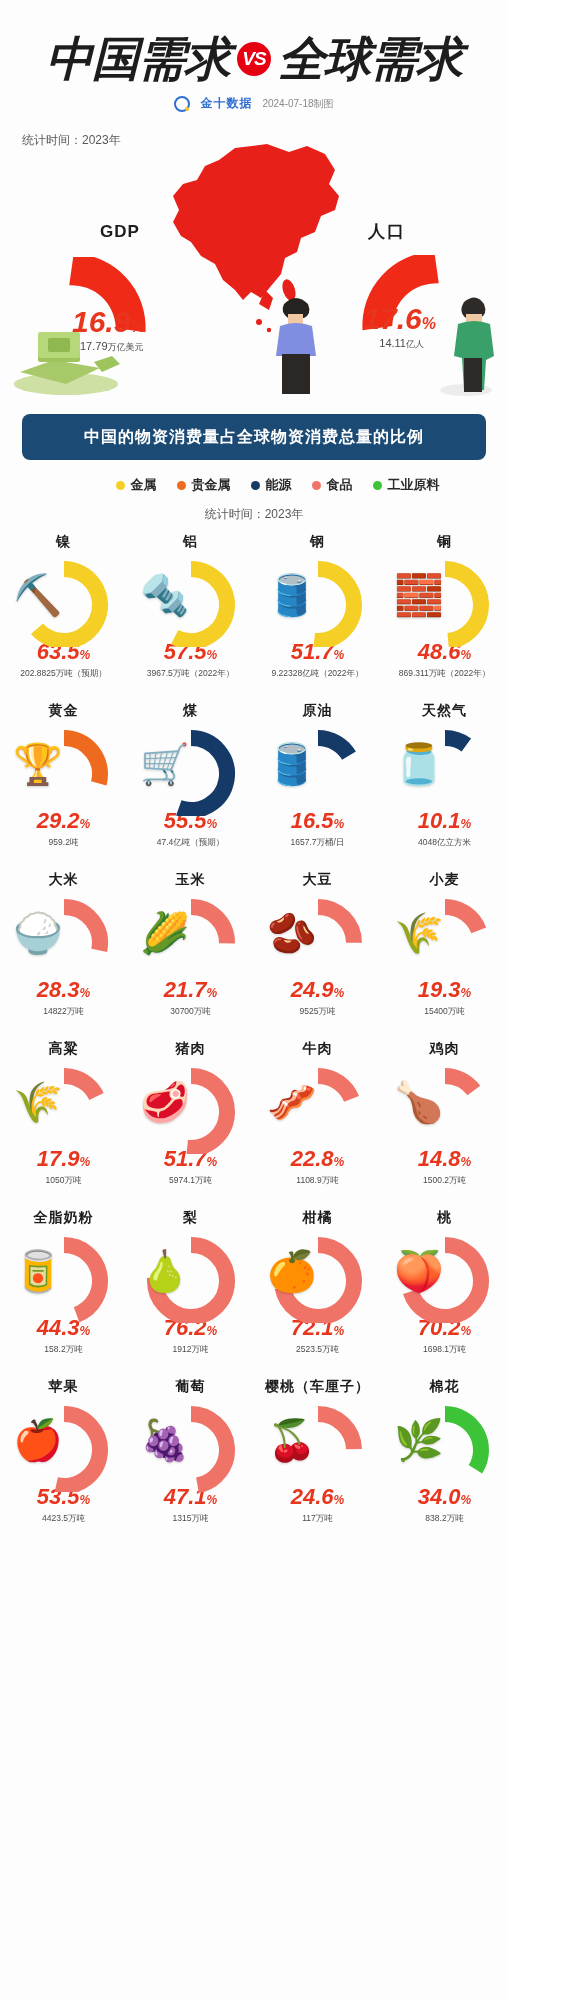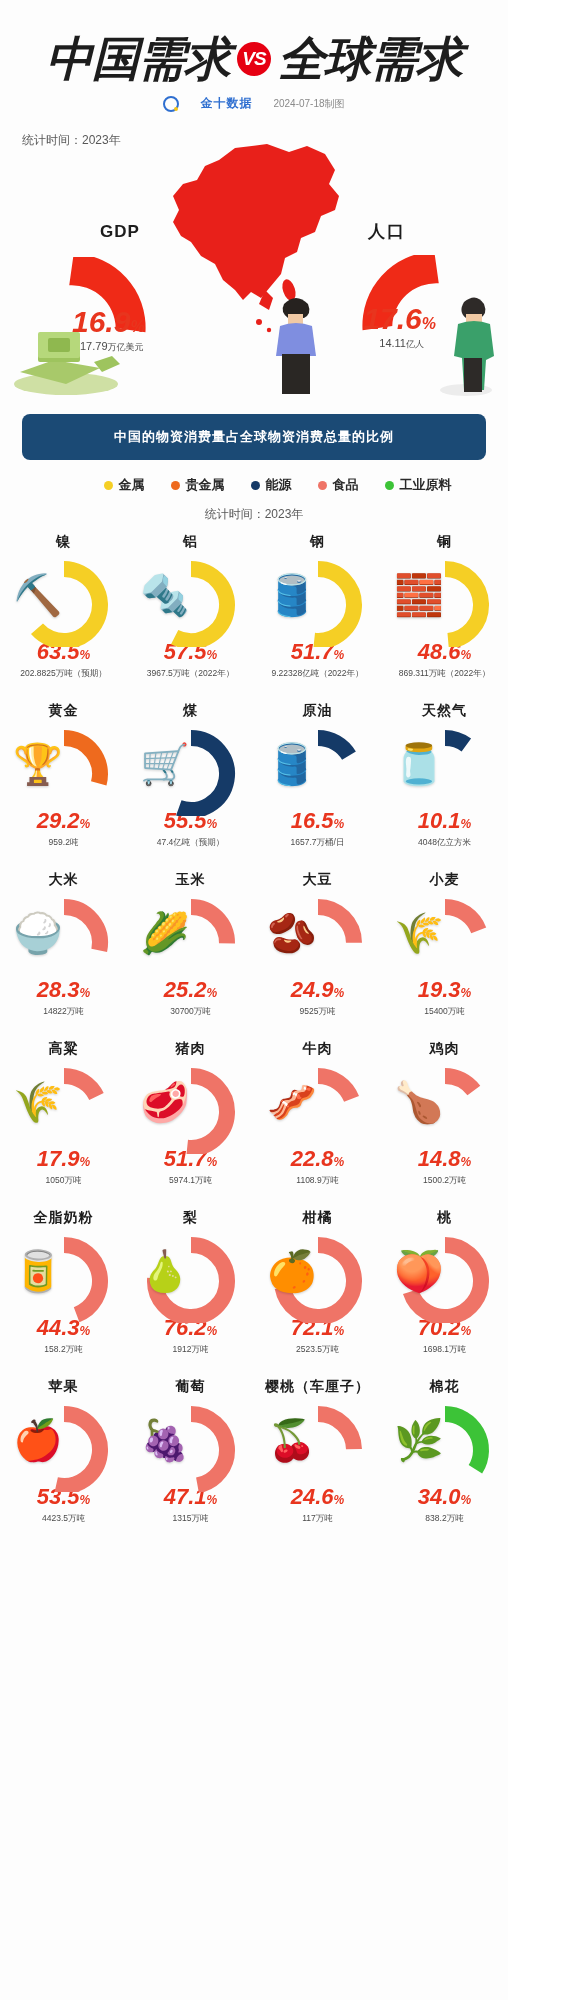--- a/index.html
+++ b/index.html
@@ -18,21 +18,21 @@
     display:flex;align-items:center;justify-content:center;gap:4px;
   }
   .title .seg{font-family:"Liberation Sans","DejaVu Sans",sans-serif;}
   .vs-badge{
     display:inline-flex;align-items:center;justify-content:center;
     width:34px;height:34px;border-radius:50%;background:#e60012;
     color:#fff;font-size:19px;font-weight:900;font-style:italic;
     margin:0 3px;flex:none;
   }
   .byline{
-    margin-top:12px;display:flex;align-items:center;justify-content:center;gap:21px;
+    margin-top:12px;display:flex;align-items:center;justify-content:center;gap:10px;
     font-size:10px;color:#7a7a7a;
   }
   .brand-mark{
     width:12px;height:12px;border-radius:50%;border:2px solid #2f6fd0;
     position:relative;flex:none;
   }
   .brand-mark::after{content:"";position:absolute;right:-1px;bottom:-1px;width:4px;height:4px;border-radius:50%;background:#f5c518;}
   .brand-name{color:#2f6fd0;font-weight:700;font-size:12px;letter-spacing:1px;}
   .byline-date{color:#8a8a8a;font-size:10px;text-align:center;}
 
@@ -56,24 +56,24 @@
   .hero-sub.right{right:84px;top:215px;}
   .hero-art{position:absolute;bottom:0;}
   .hero-art.money{left:8px;bottom:2px;}
   .hero-art.people{right:6px;bottom:0px;}
   .person-mid{position:absolute;left:268px;bottom:0;}
 
   
   .banner{
     margin:12px 22px 0;height:46px;border-radius:8px;background:#1b4a75;
     display:flex;align-items:center;justify-content:center;
-    color:#fff;font-size:13px;font-weight:800;letter-spacing:1px;
+    color:#fff;font-size:16px;font-weight:800;letter-spacing:1px;
   }
   .legend{
-    margin-top:16px;display:flex;align-items:center;justify-content:center;gap:26px;
+    margin-top:16px;display:flex;align-items:center;justify-content:center;gap:20px;
     font-size:13px;color:#2a2a2a;font-weight:700;padding-left:47px;
   }
   .legend-item{display:flex;align-items:center;gap:6px;}
   .dot{width:9px;height:9px;border-radius:50%;flex:none;}
   .grid-time{margin-top:12px;text-align:center;font-size:12px;color:#585858;}
 
   
   .grid{margin-top:8px;display:grid;grid-template-columns:repeat(4,1fr);}
   .cell{position:relative;height:169px;display:flex;flex-direction:column;align-items:center;}
   .cell-name{font-size:14px;font-weight:700;color:#1d1d1d;margin-top:2px;letter-spacing:1px;white-space:nowrap;}
@@ -307,21 +307,21 @@
         <div class="sub">14822万吨</div>
       </div>
       <div class="cell">
         <div class="cell-name">玉米</div>
         <div class="gauge">
           <svg width="112" height="92" viewBox="0 0 112 92">
             <path d="M 56 14 A 36 36 0 0 1 91.99715759133738 50.45237743580069" fill="none" stroke="#ef7467" stroke-width="16" stroke-linecap="butt"></path>
           </svg>
           <span class="emoji">🌽</span>
         </div>
-        <div class="pct"><span>25.2</span><span class="sm">%</span></div>
+        <div class="pct"><span>21.7</span><span class="sm">%</span></div>
         <div class="sub">30700万吨</div>
       </div>
       <div class="cell">
         <div class="cell-name">大豆</div>
         <div class="gauge">
           <svg width="112" height="92" viewBox="0 0 112 92">
             <path d="M 56 14 A 36 36 0 0 1 91.99928939082093 49.77380681723988" fill="none" stroke="#ef7467" stroke-width="16" stroke-linecap="butt"></path>
           </svg>
           <span class="emoji">🫘</span>
         </div>

